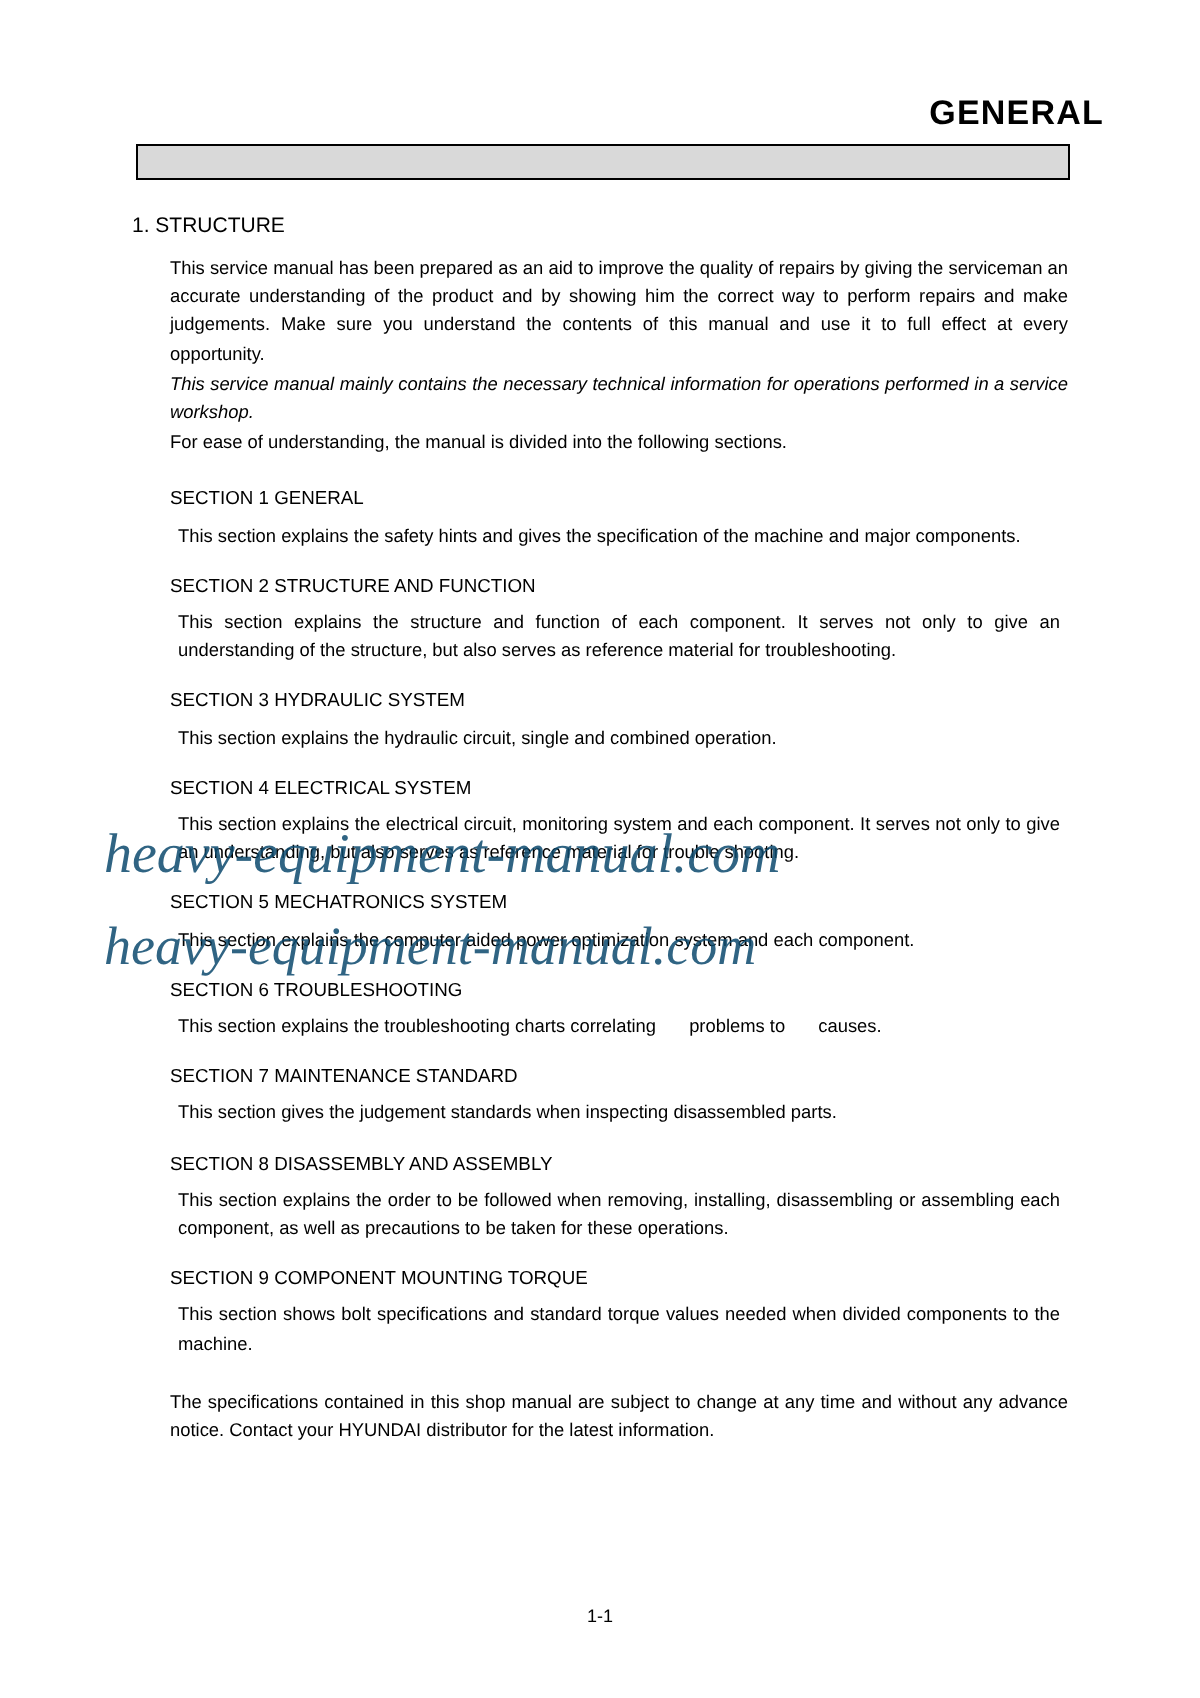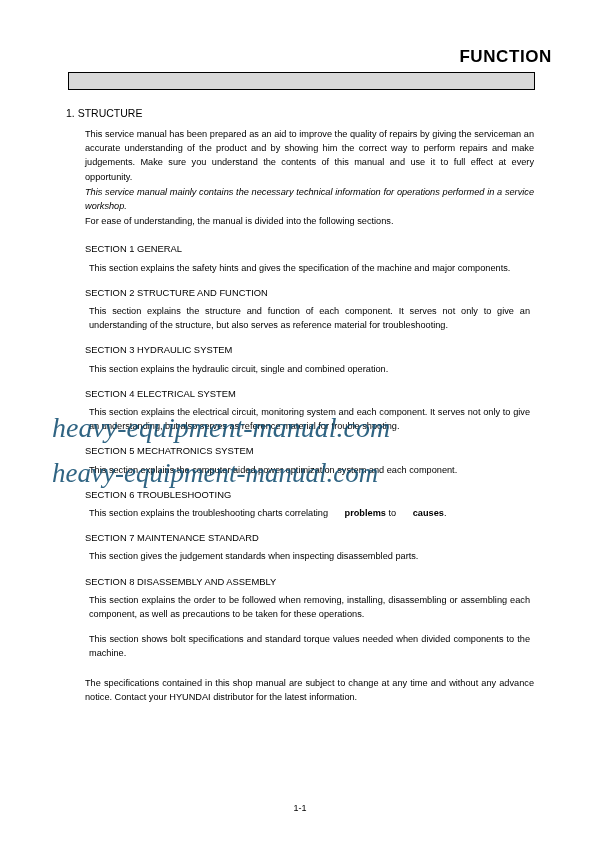--- a/index.html
+++ b/index.html
@@ -64,21 +64,21 @@
     line-height: 14.2px;
     margin: 0;
   }
   .sec-body {
     font-size: 9.2px;
     line-height: 14.2px;
     text-align: justify;
     margin: 4px;
   }
   .block { margin-bottom: 11px; }
-  b.inl { font-weight: bold; padding-left: 14px; }
+  b.inl { font-weight: normal; padding-left: 14px; }
   .footer {
     position: absolute;
     bottom: 36px;
     left: 0;
     width: 600px;
     text-align: center;
     font-size: 9px;
   }
   .watermark {
     position: absolute;
@@ -99,21 +99,21 @@
     display: block;
     margin-top: 14px;
     font-size: 27px;
   }
 </style>
 </head>
 <body>
 
 <div class="page">
 
-  <div class="header-title">FUNCTION</div>
+  <div class="header-title">GENERAL</div>
 
   <div class="header-bar"></div>
 
   <div class="section-number">1.  STRUCTURE</div>
 
   <div class="content">
 
     <p class="para">This service manual has been prepared as an aid to improve the quality of repairs by giving the serviceman an accurate understanding of the product and by showing him the correct way to perform repairs and make judgements.   Make sure you understand the contents of this manual and use it to full effect at every opportunity.</p>
     <p class="para" style="margin-top:1px;font-style:italic;">This service manual mainly contains the necessary technical information for operations performed in a service workshop.</p>
     <p class="para" style="margin-top:1px;">For ease of understanding, the manual is divided into the following sections.</p>
@@ -154,20 +154,21 @@
       <p class="sec-head">SECTION 7  MAINTENANCE STANDARD</p>
       <p class="sec-body">This section gives the judgement standards when inspecting disassembled parts.</p>
     </div>
 
     <div class="block">
       <p class="sec-head">SECTION 8  DISASSEMBLY AND ASSEMBLY</p>
       <p class="sec-body">This section explains the order to be followed when removing, installing, disassembling or assembling each component, as well as precautions to be taken for these operations.</p>
     </div>
 
     <div class="block">
+      <p class="sec-head">SECTION 9  COMPONENT MOUNTING TORQUE</p>
       <p class="sec-body">This section shows bolt specifications and standard torque values needed when divided components to the machine.</p>
     </div>
 
     <div class="gap-sm"></div>
 
     <p class="para">The specifications contained in this shop manual are subject to change at any time and without any advance notice.   Contact your HYUNDAI distributor for the latest information.</p>
   </div>
 
   <div class="watermark">
     <span>heavy-equipment-manual.com</span>

